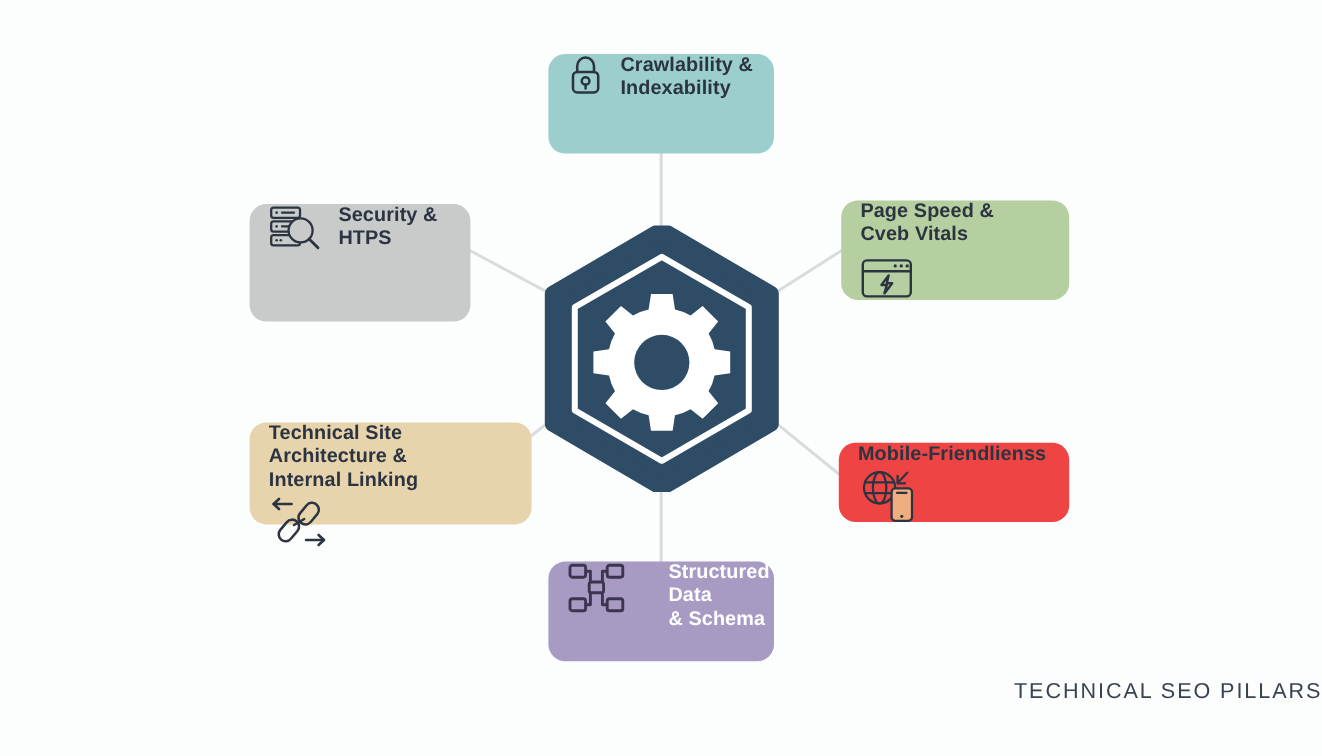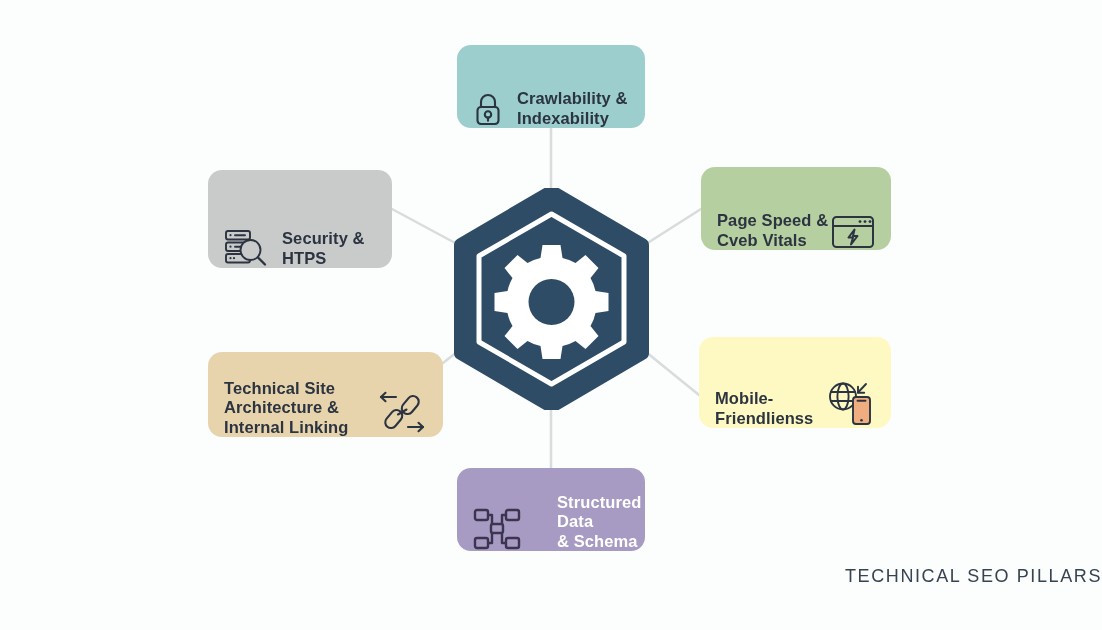--- a/index.html
+++ b/index.html
@@ -19,21 +19,21 @@
     position: absolute;
     left: 0; top: 0;
     width: 1102px;
     height: 630px;
   }
 
   
   .card {
     position: absolute;
     display: flex;
-    align-items: flex-end;
+    align-items: flex-start;
     border-radius: 14px;
     box-sizing: border-box;
   }
   .card .label {
     font-size: 16.5px;
     font-weight: 700;
     line-height: 1.18;
     letter-spacing: 0.1px;
     color: #2b3440;
     white-space: pre-line;
@@ -41,33 +41,33 @@
   .card .icon-wrap {
     flex: 0 0 auto;
     display: flex;
     align-items: center;
     justify-content: center;
   }
 
   
   .card.icon-left { padding: 0 14px 0 16px; gap: 14px; }
   
-  .card.icon-right { padding: 0 16px 0 16px; justify-content: space-between; }
+  .card.icon-right { padding: 0 16px 0 16px; justify-content: space-between; flex-direction: column; }
 
   #card-crawlability {
     left: 457px; top: 45px; width: 188px; height: 83px;
     background: #9ccecd;
   }
   #card-pagespeed {
     left: 701px; top: 167px; width: 190px; height: 83px;
     background: #b6cfa0;
   }
   #card-mobile {
-    left: 699px; top: 337px; width: 192px; height: 91px;
-    background: #fef9c3;
+    left: 699px; top: 369px; width: 192px; height: 66px;
+    background: #ef4444;
   }
   #card-structured {
     left: 457px; top: 468px; width: 188px; height: 83px;
     background: #a79ac3;
     gap: 36px;
   }
   #card-structured .label { color: #ffffff; }
   #card-architecture {
     left: 208px; top: 352px; width: 235px; height: 85px;
     background: #e8d4ac;

